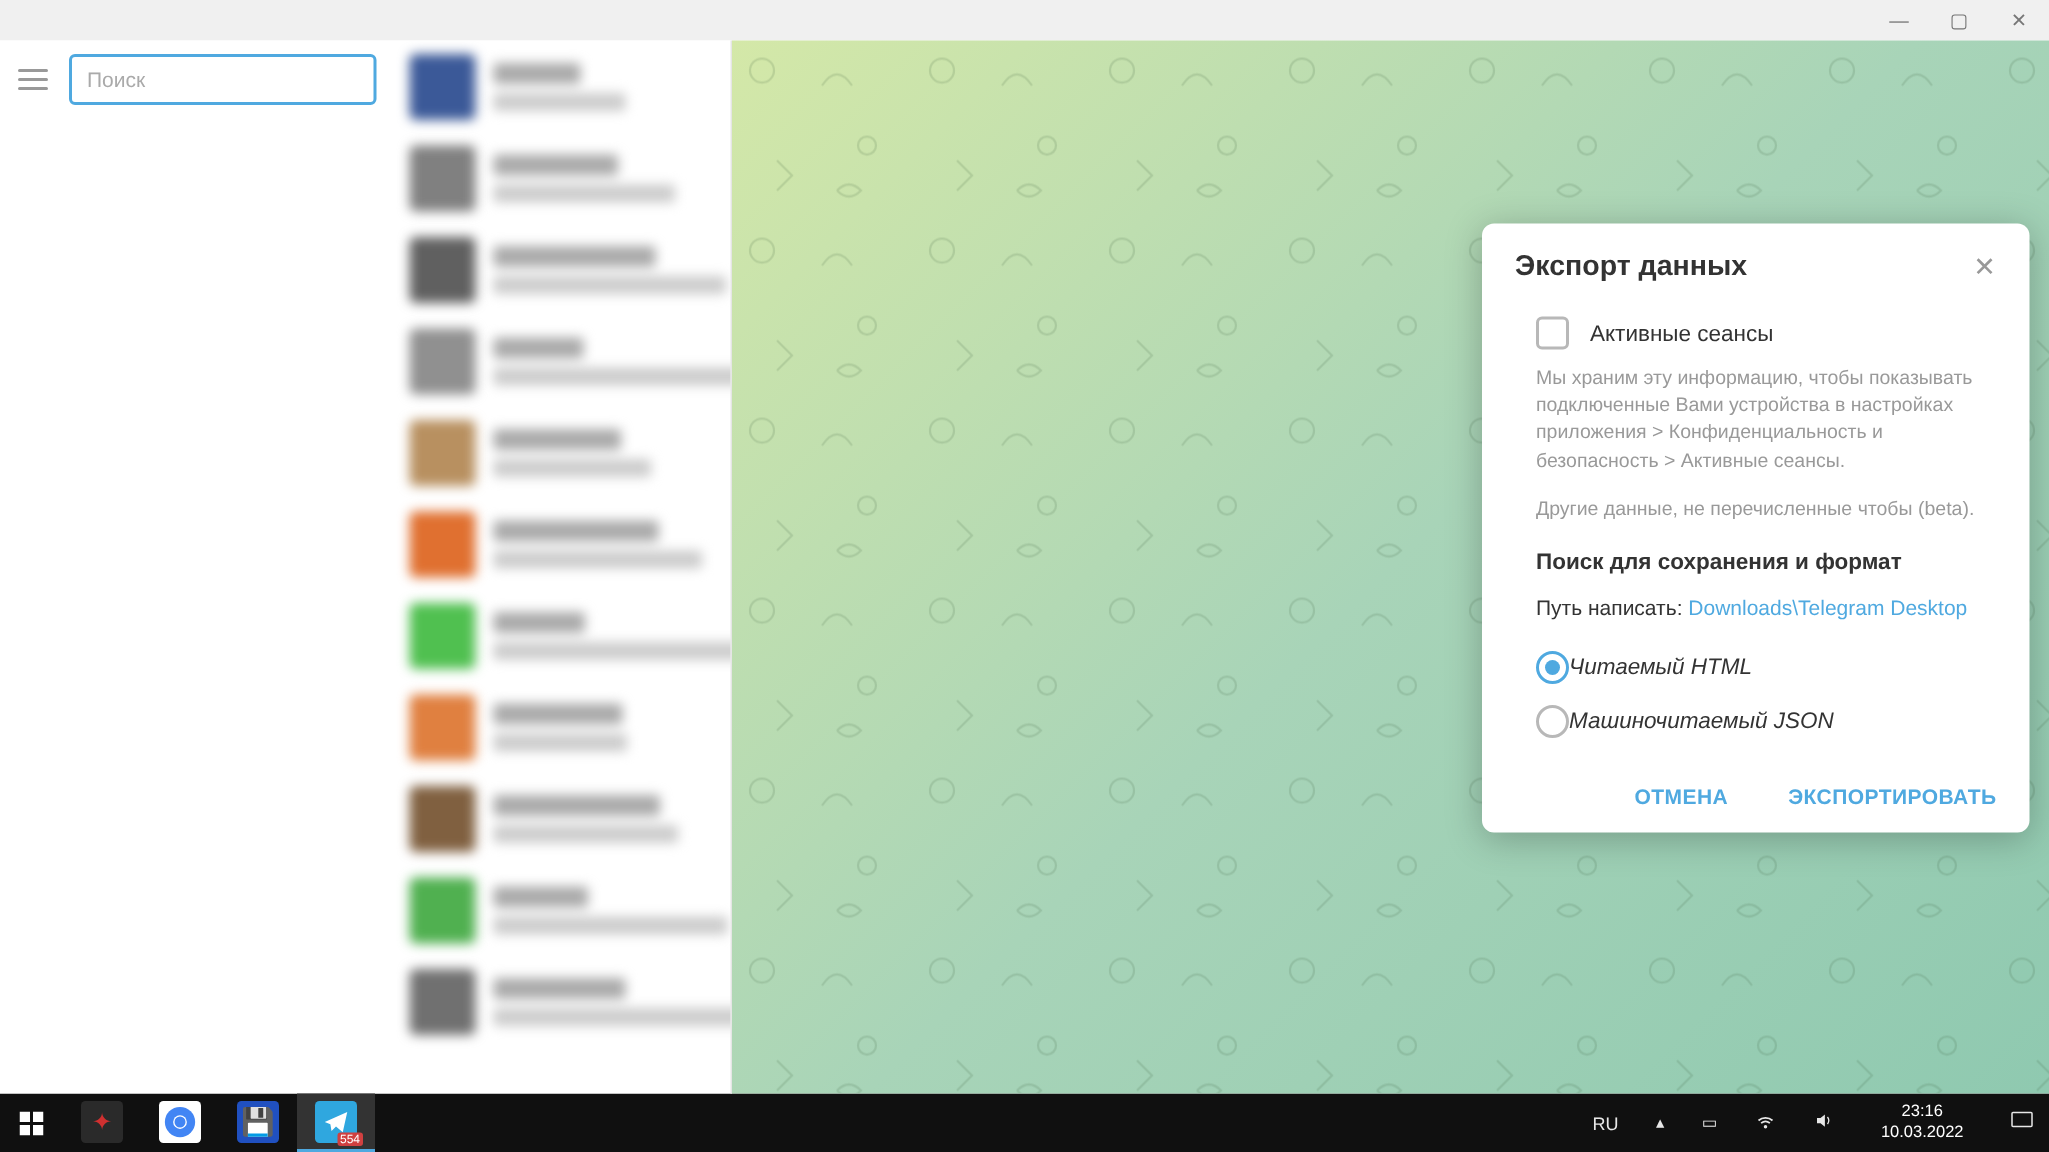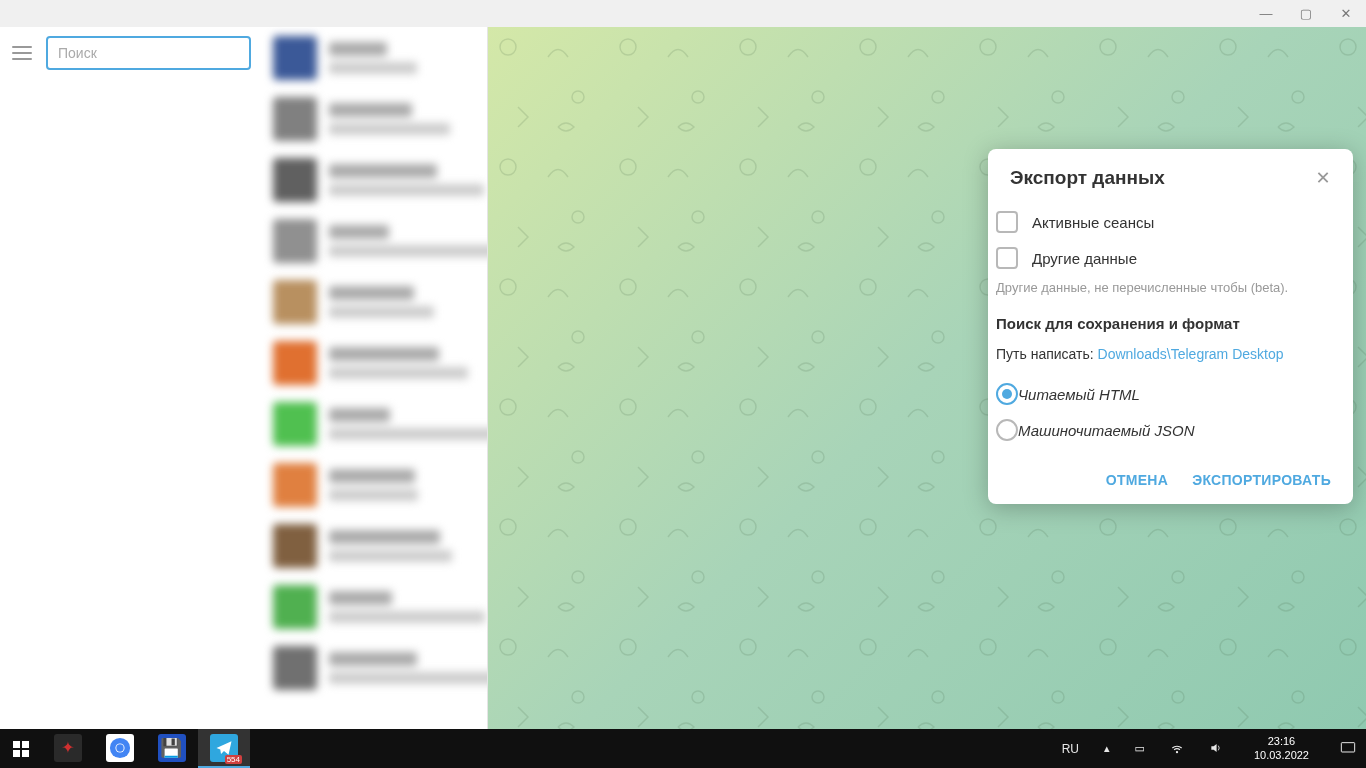--- a/index.html
+++ b/index.html
@@ -28,40 +28,40 @@
 .doodle-pattern { position: absolute; inset: 0; opacity: 0.15; }
 .doodle-pattern svg { width: 100%; height: 100%; }
 
 .main-hint { position: absolute; top: 348px; right: 30px; left: 50px; text-align: right; padding: 6px 14px; color: #fff; font-size: 14px; pointer-events: none; }
 .main-hint span { background: rgba(70, 90, 70, 0.55); padding: 5px 12px; border-radius: 14px; }
 
 .dialog { position: absolute; top: 122px; left: 500px; width: 365px; background: #fff; border-radius: 8px; box-shadow: 0 4px 24px rgba(0,0,0,0.25); display: flex; flex-direction: column; }
 .dialog-header { display: flex; align-items: center; justify-content: space-between; padding: 18px 20px 14px 22px; }
 .dialog-title { font-size: 19px; font-weight: 600; color: #333; }
 .dialog-close { width: 20px; height: 20px; cursor: pointer; color: #999; font-size: 18px; display: flex; align-items: center; justify-content: center; }
-.dialog-body { padding: 0 22px 10px 8px; max-height: 370px; overflow-y: auto; position: relative; }
+.dialog-body { padding: 0 22px 10px 36px; max-height: 370px; overflow-y: auto; position: relative; }
 .dialog-body::-webkit-scrollbar { width: 6px; }
 .dialog-body::-webkit-scrollbar-thumb { background: #ccc; border-radius: 3px; }
 
 .check-row { display: flex; align-items: center; gap: 14px; padding: 8px 0 6px 0; }
 .checkbox { width: 22px; height: 22px; border: 2px solid #b8b8b8; border-radius: 4px; cursor: pointer; flex-shrink: 0; }
 .check-label { font-size: 15px; color: #333; }
 .check-desc { font-size: 13px; color: #999; line-height: 1.4; margin-top: 4px; margin-bottom: 14px; }
 
 .section-title { font-size: 15px; font-weight: 600; color: #333; margin-top: 18px; margin-bottom: 14px; }
 .path-row { font-size: 14px; color: #333; margin-bottom: 14px; }
 .path-link { color: #4fa9e0; cursor: pointer; }
 
 .radio-row { display: flex; align-items: center; padding: 7px 0; cursor: pointer; font-style: italic; }
 .radio { width: 22px; height: 22px; border: 2px solid #b8b8b8; border-radius: 50%; display: flex; align-items: center; justify-content: center; flex-shrink: 0; }
 .radio.selected { border-color: #4fa9e0; }
 .radio.selected::after { content: ''; width: 10px; height: 10px; background: #4fa9e0; border-radius: 50%; }
 .radio-label { font-size: 15px; color: #333; }
 
-.dialog-footer { display: flex; justify-content: flex-end; gap: 24px; padding: 14px 22px 16px 22px; }
+.dialog-footer { display: flex; justify-content: flex-end; gap: 40px; padding: 14px 22px 16px 22px; }
 .dialog-btn { background: none; border: none; color: #4fa9e0; font-size: 14px; font-weight: 600; cursor: pointer; letter-spacing: 0.3px; }
 
 .taskbar { height: 39px; background: #101010; display: flex; align-items: center; color: #fff; }
 .task-start { width: 42px; height: 39px; display: flex; align-items: center; justify-content: center; cursor: pointer; }
 .task-start svg { width: 16px; height: 16px; }
 .task-app { width: 52px; height: 39px; display: flex; align-items: center; justify-content: center; cursor: pointer; border-bottom: 2px solid transparent; }
 .task-app.active { background: #333; border-bottom-color: #4fa9e0; }
 .task-app-icon { width: 28px; height: 28px; border-radius: 3px; display: flex; align-items: center; justify-content: center; font-size: 16px; }
 .task-tray { margin-left: auto; display: flex; align-items: center; gap: 25px; padding-right: 10px; font-size: 11px; }
 .tray-icon { cursor: pointer; opacity: 0.9; }
@@ -186,25 +186,22 @@
     <div class="dialog">
       <div class="dialog-header">
         <div class="dialog-title">Экспорт данных</div>
         <div class="dialog-close">✕</div>
       </div>
       <div class="dialog-body">
         <div class="check-row">
           <div class="checkbox"></div>
           <div class="check-label">Активные сеансы</div>
         </div>
-
-        <div class="check-row">
-          <div class="checkbox"></div>
-          <div class="check-label">Другие данные</div>
-        </div>
+        <div class="check-desc">Мы храним эту информацию, чтобы показывать подключенные Вами устройства в настройках приложения &gt; Конфиденциальность и безопасность &gt; Активные сеансы.</div>
+
         <div class="check-desc">Другие данные, не перечисленные чтобы (beta).</div>
 
         <div class="section-title">Поиск для сохранения и формат</div>
         <div class="path-row">
           <span>Путь написать: </span><span class="path-link">Downloads\Telegram Desktop</span>
         </div>
 
         <div class="radio-row">
           <div class="radio selected"></div>
           <div class="radio-label">Читаемый HTML</div>

